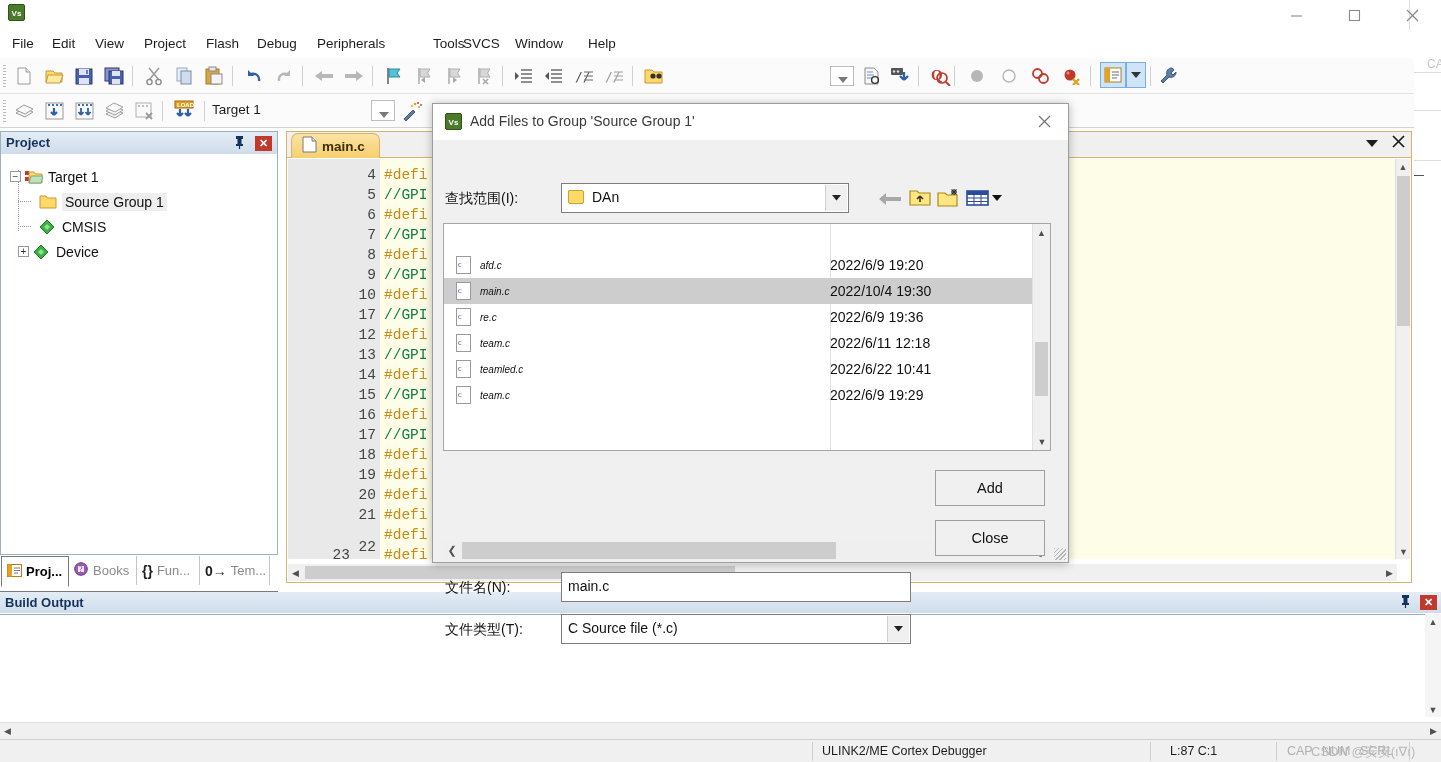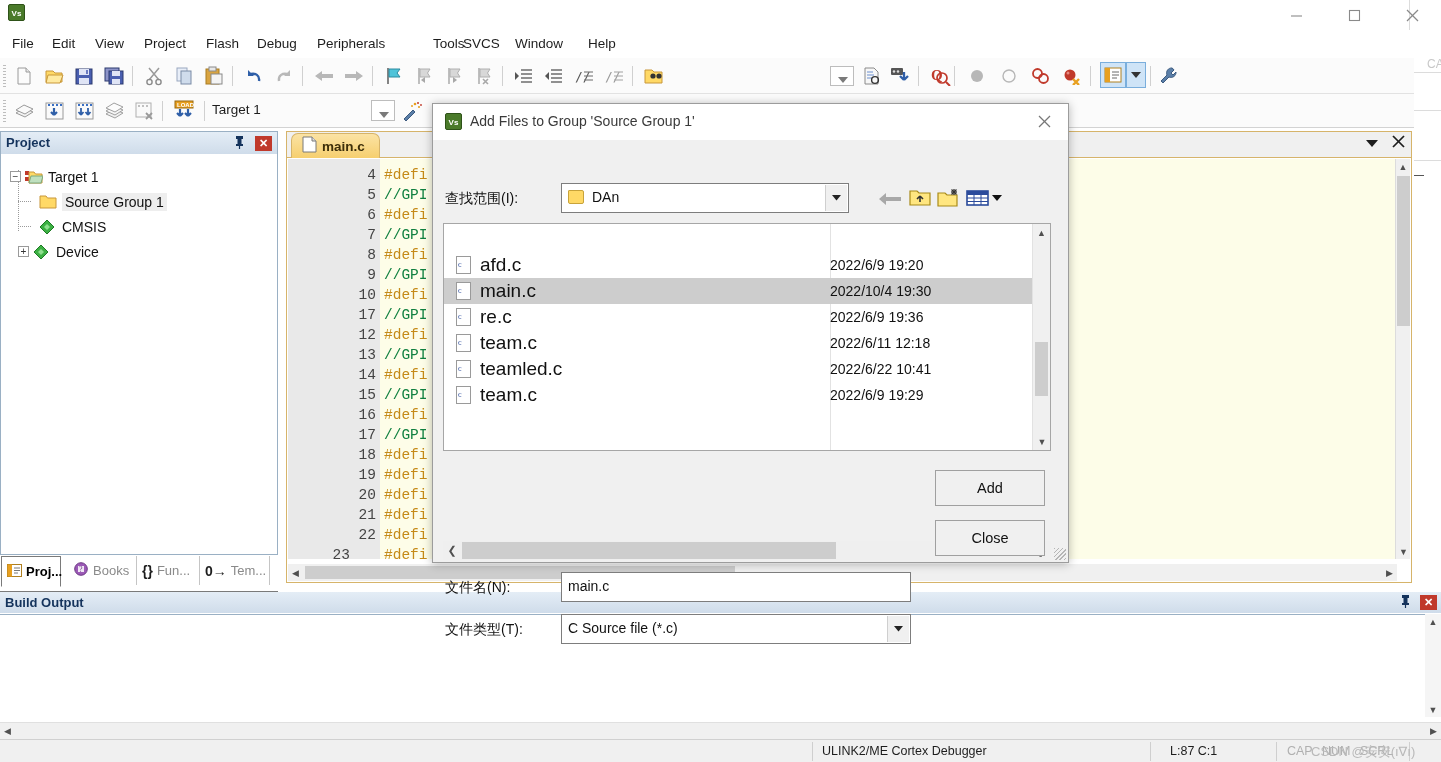--- a/index.html
+++ b/index.html
@@ -138,21 +138,21 @@
 
   .filelist { position:absolute; left:10px; top:83px; width:608px; height:228px;
               background:#fff; border:1px solid #a6a6a6; }
   .fl-header { position:absolute; left:0; top:0; width:606px; height:28px; background:#fff; border-bottom:1px solid #e2e2e2; }
   .fl-col { position:absolute; top:6px; font-size:14px; color:#111; }
   .fl-coldiv { position:absolute; left:386px; top:0; width:1px; height:226px; background:#e2e2e2; }
   .fl-sortcaret { position:absolute; left:190px; top:2px; color:#555; font-size:10px; }
   .fl-rows { position:absolute; left:0; top:28px; width:589px; height:198px; }
   .fl-row { position:absolute; left:0; width:589px; height:26px; display:flex; align-items:center; }
   .fl-row.sel { background:#cdcdcd; }
-  .fl-fname { position:absolute; left:36px; font-size:19px; color:#111; }
+  .fl-fname { position:absolute; left:36px; font-size:10px; color:#111;font-style:italic; }
   .fl-fdate { position:absolute; left:386px; font-size:14px; color:#111; }
   .cfile-icon { position:absolute; left:12px; width:15px; height:18px; background:#fff;
                 border:1px solid #9a9a9a; }
   .cfile-icon i { position:absolute; left:1px; top:3px; font-style:normal; font-size:8px;
                   color:#2b4b9b; font-family:"Liberation Serif", serif; }
   .fl-vscroll { position:absolute; right:0; top:0; width:18px; height:226px; background:#f0f0f0; border-left:1px solid #e2e2e2; }
 
   .fl-hscroll { position:absolute; left:10px; top:401px; width:608px; height:19px; background:#efefef; }
 
   .fname-input { position:absolute; left:128px; top:432px; width:350px; height:30px;
@@ -614,21 +614,21 @@
               <path d="M8 1l7 7-7 7-7-7z" fill="#3cb043" stroke="#1e7a24"></path>
               <path d="M8 5l3 3-3 3-3-3z" fill="#8fe08f"></path>
             </svg>
         </div>
         <span>Device</span>
       </div>
     </div>
   </div>
 
   <div class="btabs">
-    <div class="btab active" style="left:1px;width:60px;">
+    <div class="btab active" style="left:1px;width:68px;">
       <span style="margin-right:4px;">
         <svg width="15" height="13" viewBox="0 0 15 13">
             <rect x="0.5" y="0.5" width="14" height="12" fill="#fff" stroke="#b08020"></rect>
             <rect x="0.5" y="0.5" width="4.5" height="12" fill="#e8a020"></rect>
             <g stroke="#6a6a6a" stroke-width="0.9">
               <line x1="7" y1="4" x2="13" y2="4"></line>
               <line x1="7" y1="6.5" x2="13" y2="6.5"></line>
               <line x1="7" y1="9" x2="11" y2="9"></line>
             </g>
           </svg>
@@ -751,21 +751,21 @@
         </div>
       <div class="cline" style="top:328px;">
           <span class="lnum" style="right:1022px;">20</span>
           <span class="ctxt c-def">#defi</span>
         </div>
       <div class="cline" style="top:348px;">
           <span class="lnum" style="right:1022px;">21</span>
           <span class="ctxt c-def">#defi</span>
         </div>
       <div class="cline" style="top:368px;">
-          <span class="lnum" style="right:1022px;">22</span>
+          <span class="lnum" style="right:1022px;margin-top:12px;">22</span>
           <span class="ctxt c-def">#defi</span>
         </div>
       <div class="cline" style="top:388px;">
           <span class="lnum" style="right:1048px;text-align:right;">23</span>
           <span class="ctxt c-def">#defi</span>
         </div>
     </div>
 
     <div class="ed-vscroll">
       <div class="sb-arrow" style="height:15px;">▲</div>

